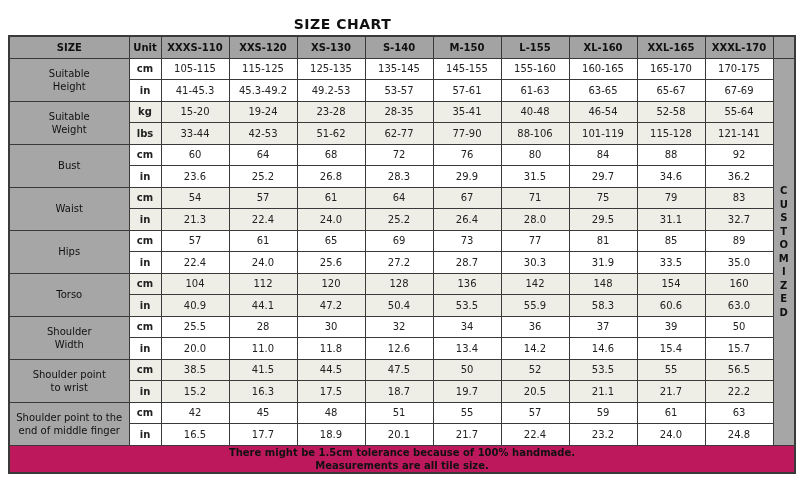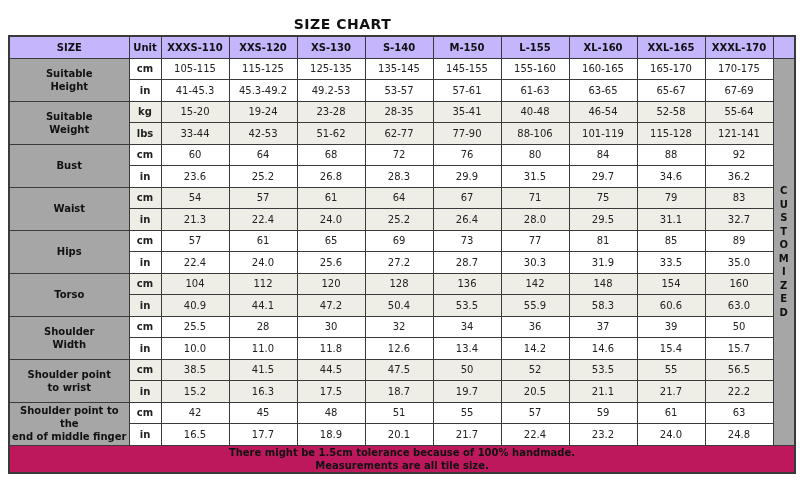--- a/index.html
+++ b/index.html
@@ -1,21 +1,21 @@
 <!DOCTYPE html>
 <html><head>
 <meta charset="utf-8">
 <style>
   html, body { margin:0; padding:0; background:#ffffff; }
   body { width:800px; height:500px; position:relative; font-family:"DejaVu Sans", sans-serif; color:#222; overflow:hidden; }
   .title { position:absolute; top:16px; left:0; width:685px; text-align:center; font-weight:bold; font-size:14px; letter-spacing:0.5px; color:#111; }
   table.chart { position:absolute; top:35px; left:8px; width:786px; border-collapse:collapse; table-layout:fixed; border:2px solid #3a3a3a; }
   table.chart td, table.chart th { border:1px solid #3a3a3a; text-align:center; font-size:10px; padding:0; height:20.5px; }
-  th.hdr { background:#c4b5fd; font-weight:bold; font-size:10px; height:21px; color:#111; }
-  td.meas { background:#a6a6a6; font-weight:bold; font-size:10.5px; line-height:13px; color:#111; }
+  th.hdr { background:#a3a3a3; font-weight:bold; font-size:10px; height:21px; color:#111; }
+  td.meas { background:#a6a6a6; font-weight:normal; font-size:10.5px; line-height:13px; color:#111; }
   td.unit { font-weight:bold; font-size:10.5px; color:#222;margin-left:34px; }
   tr.w td.val, tr.w td.unit { background:#ffffff; }
   tr.g td.val, tr.g td.unit { background:#efeee6; }
   td.cust { background:#a6a6a6; font-weight:bold; font-size:9.5px; line-height:13.5px; color:#111; vertical-align:middle; }
   td.cust span { display:block; }
   td.foot { background:#be185d; font-weight:bold; font-size:10px; line-height:13px; height:28px; color:#111; }
 </style>
 </head>
 <body>
 
@@ -240,21 +240,21 @@
         <td class="val">30</td>
         <td class="val">32</td>
         <td class="val">34</td>
         <td class="val">36</td>
         <td class="val">37</td>
         <td class="val">39</td>
         <td class="val">50</td>
       </tr>
       <tr class="w">
         <td class="unit">in</td>
-        <td class="val">10.0</td>
+        <td class="val">20.0</td>
         <td class="val">11.0</td>
         <td class="val">11.8</td>
         <td class="val">12.6</td>
         <td class="val">13.4</td>
         <td class="val">14.2</td>
         <td class="val">14.6</td>
         <td class="val">15.4</td>
         <td class="val">15.7</td>
       </tr>
       <tr class="g">

